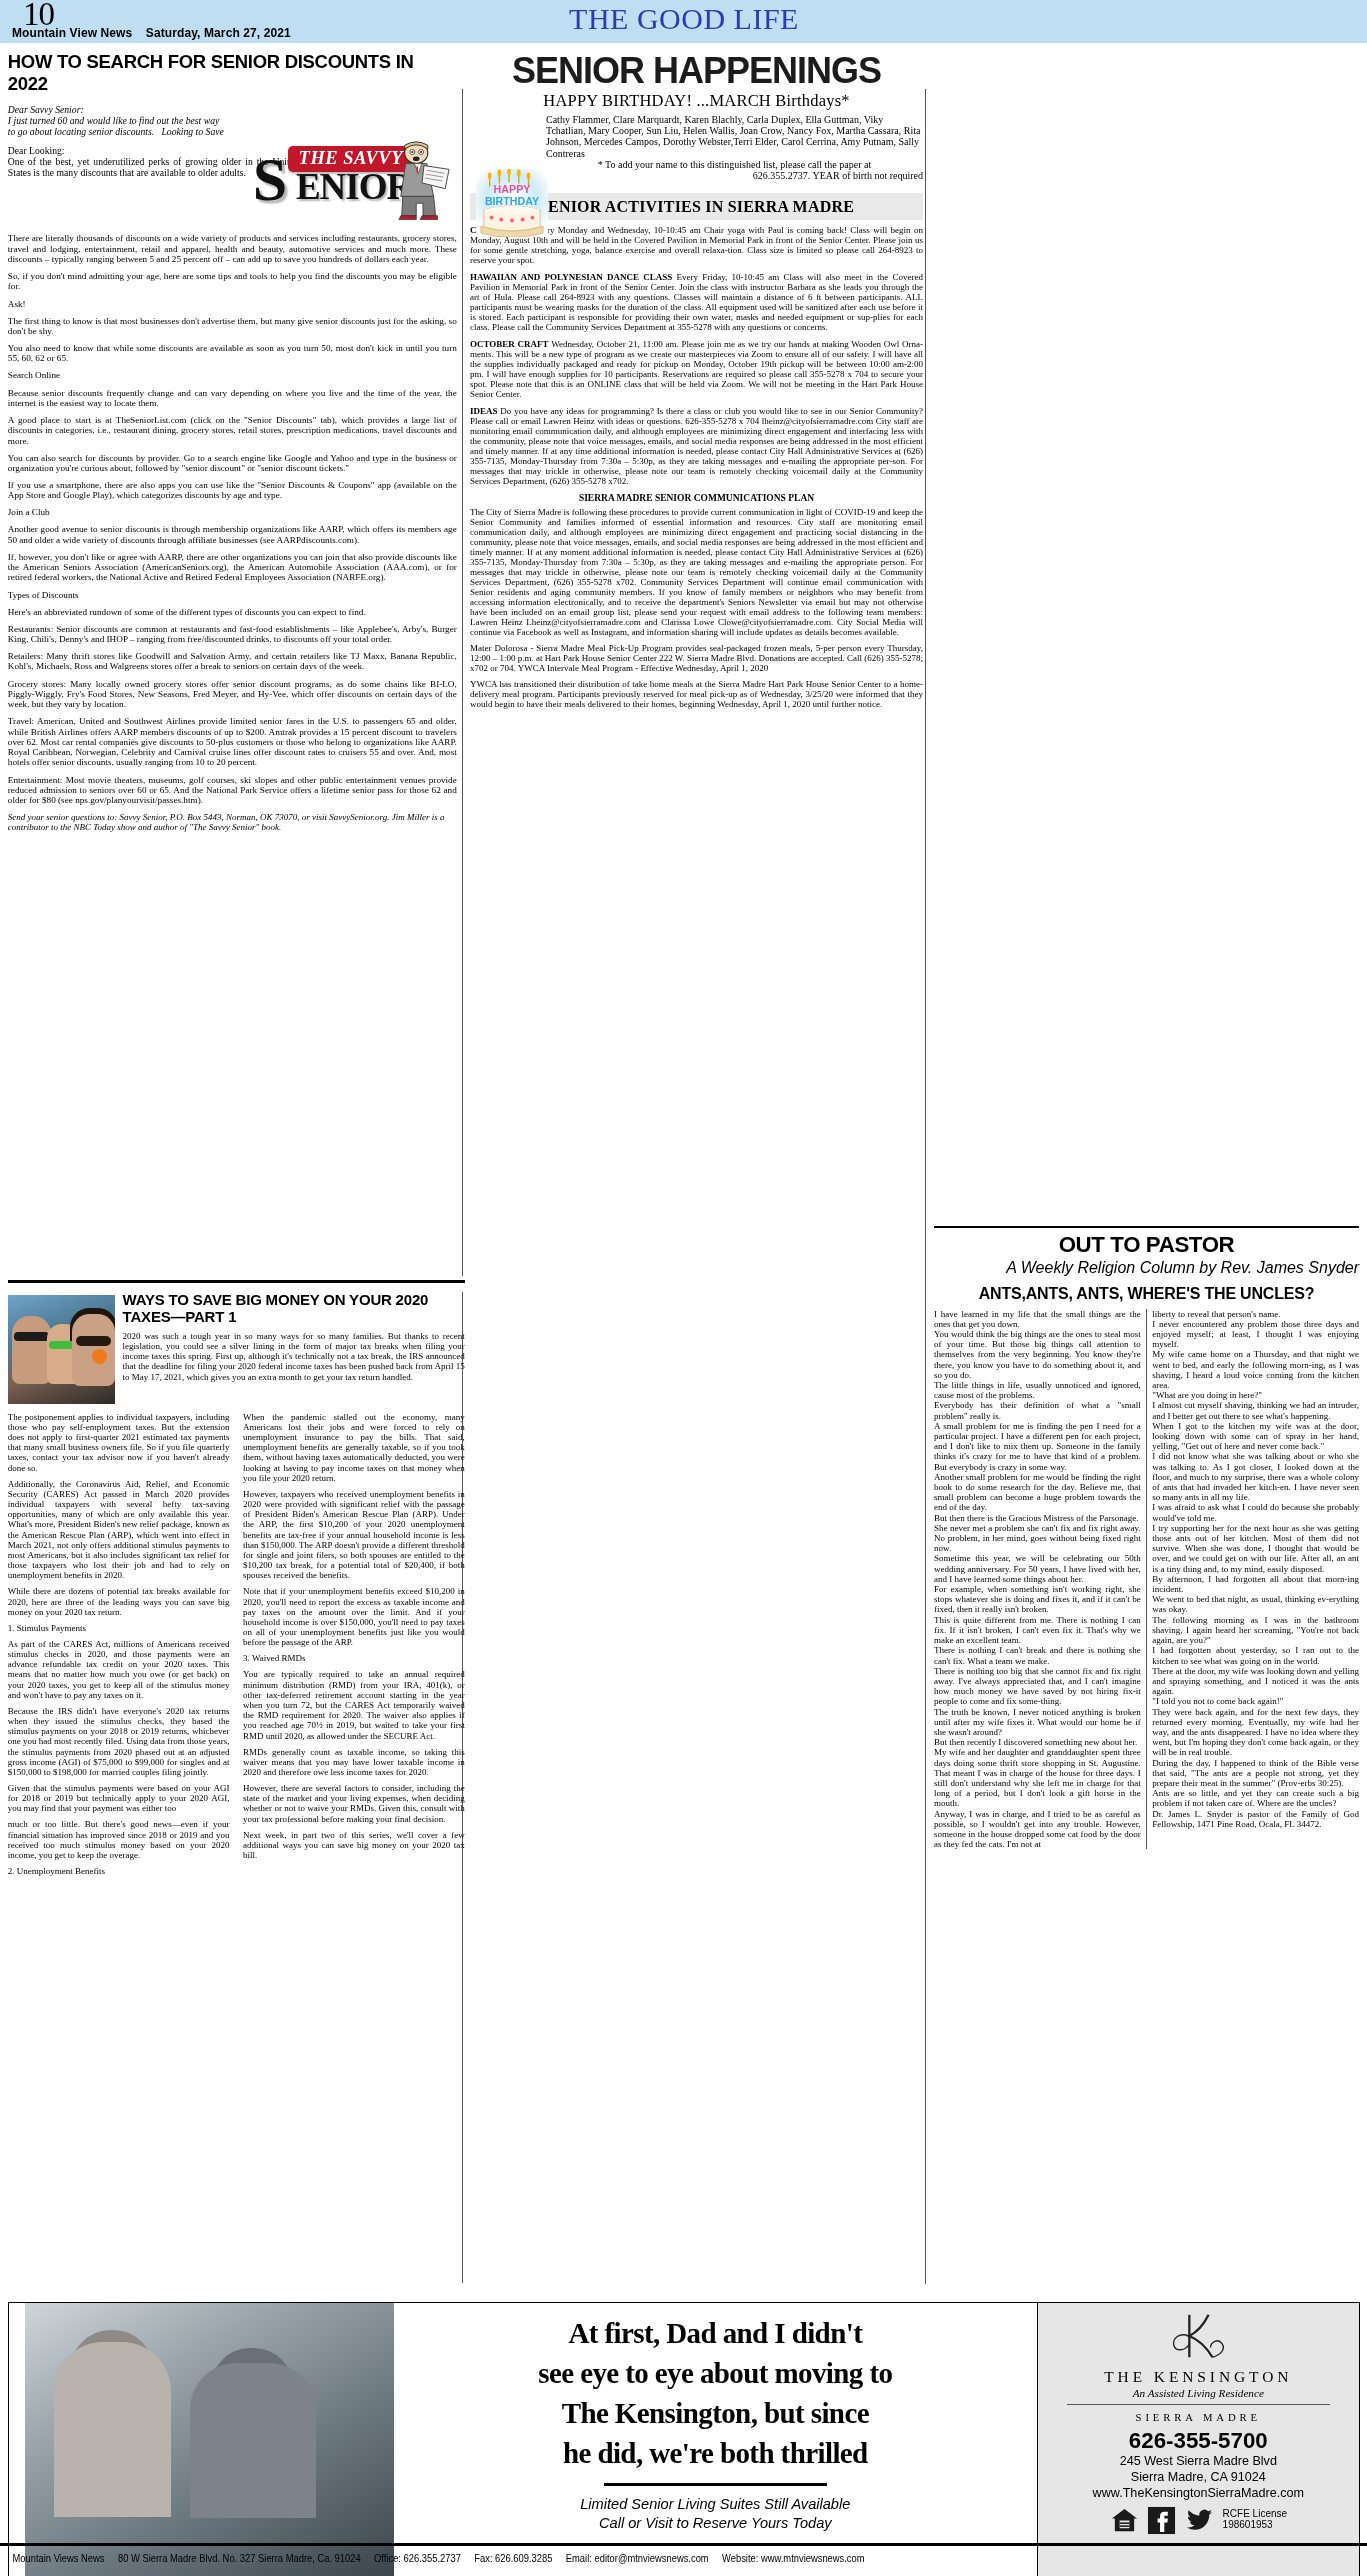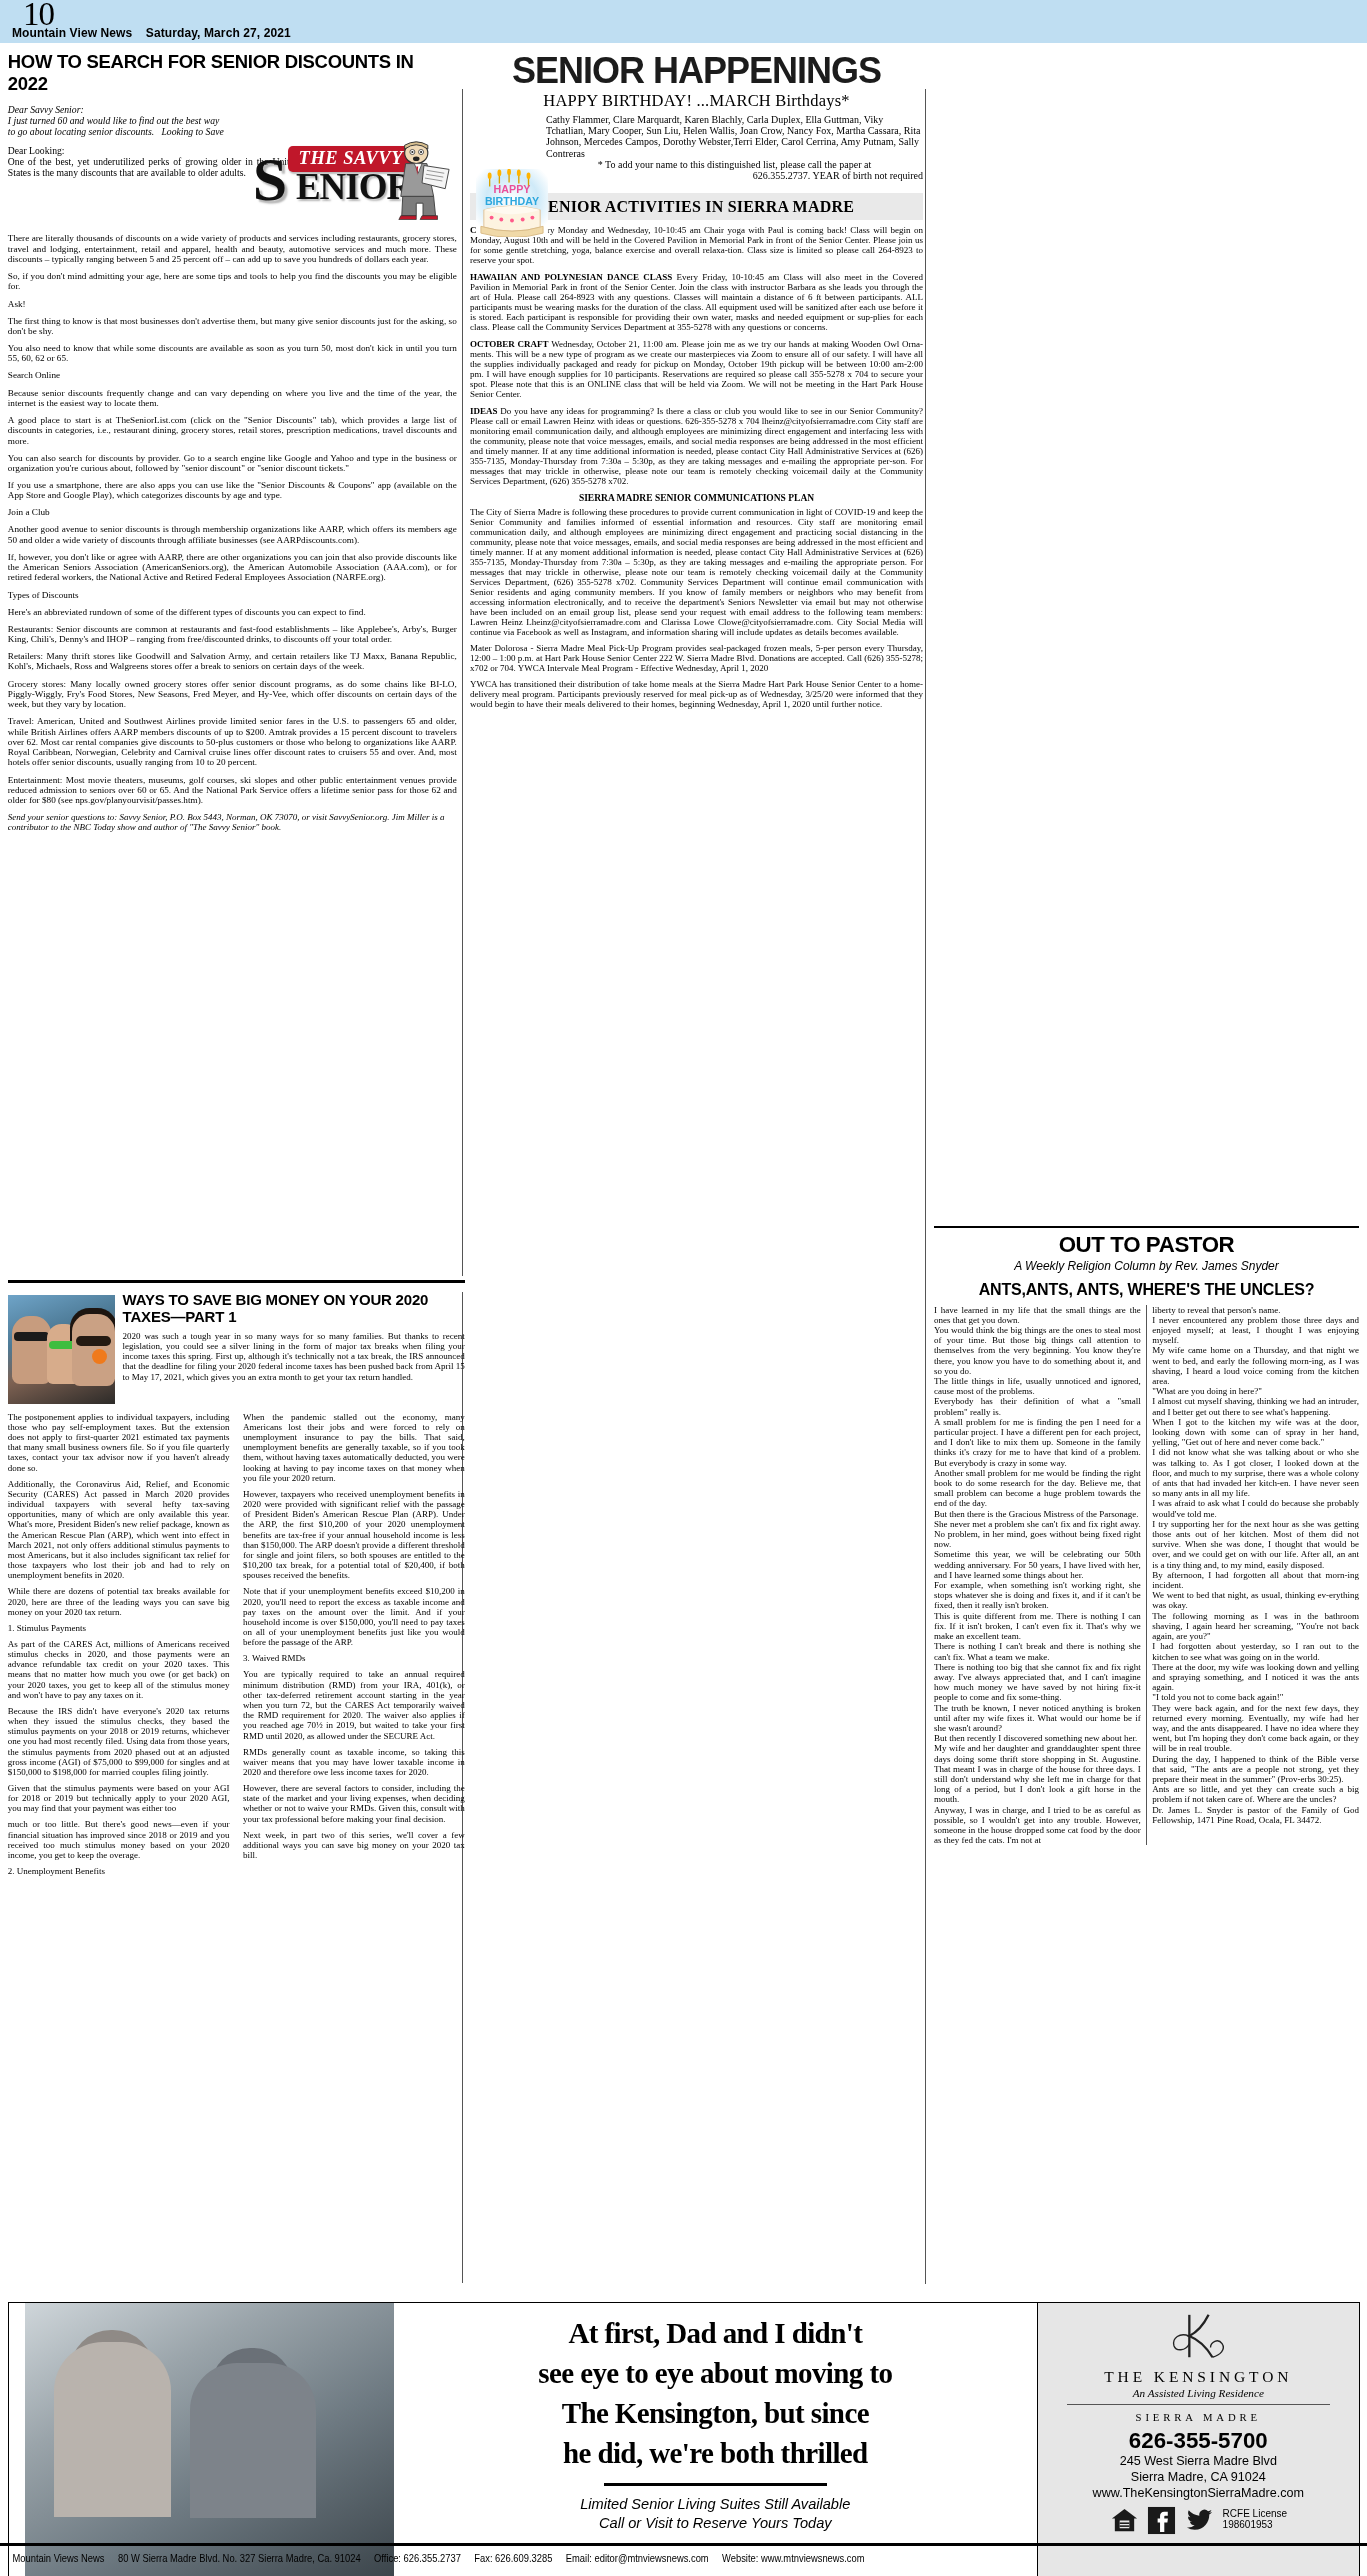--- a/index.html
+++ b/index.html
@@ -124,21 +124,21 @@
   }
 
   
   #pastor { position:absolute; left:934px; top:1232px; width:425px; }
   .otp-title {
     font-family:"Liberation Sans", sans-serif;
     font-weight:bold; font-size:22.3px; text-align:center; letter-spacing:-0.4px;
   }
   .otp-sub {
     font-family:"Liberation Sans", sans-serif;
-    font-style:italic; font-size:12px; text-align:center; margin-top:1px;
+    font-style:italic; font-size:16px; text-align:right; margin-top:1px;
   }
   .otp-head {
     font-family:"Liberation Sans", sans-serif;
     font-weight:bold; font-size:16px; text-align:center;
     margin-top:7.8px; letter-spacing:-0.2px;
   }
   .otp-cols {
     margin-top:5.8px; column-count:2; column-gap:11.7px; column-rule:1px solid #555;
   }
   .otp-cols p { font-size:9px; line-height:10.2px; text-align:justify; margin:0 0 0 0;}
@@ -233,20 +233,21 @@
 </head>
 <body>
 
 <div class="page">
 
   <div class="masthead">
     <div class="mh-pageno">10</div>
     <div class="mh-sub">
       <span>Mountain View News</span><span class="sp"></span><span>Saturday, March 27, 2021</span>
     </div>
+    <div class="mh-title">THE GOOD LIFE</div>
   </div>
 
   <div id="savvy">
     <div class="sect-title">HOW TO SEARCH FOR SENIOR DISCOUNTS IN 2022</div>
 
     <div style="position:relative; min-height:124px;">
       <div class="intro">
         <div>Dear Savvy Senior:</div>
         <div>I just turned 60 and would like to find out the best way</div>
         <div>to go about locating senior discounts.&nbsp;&nbsp; Looking to Save</div>

